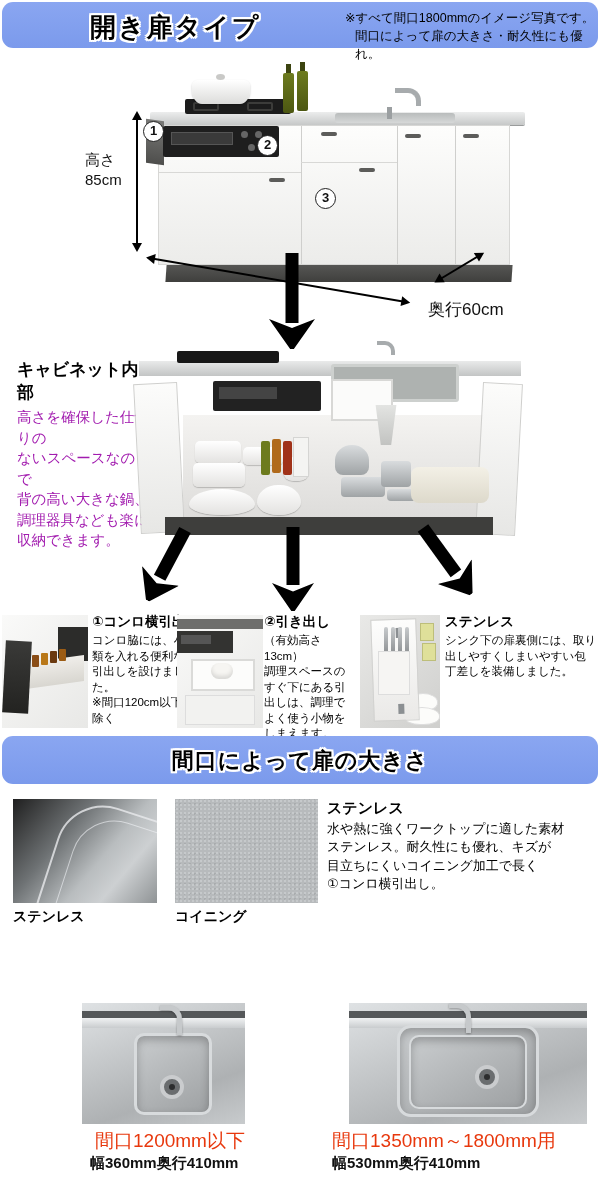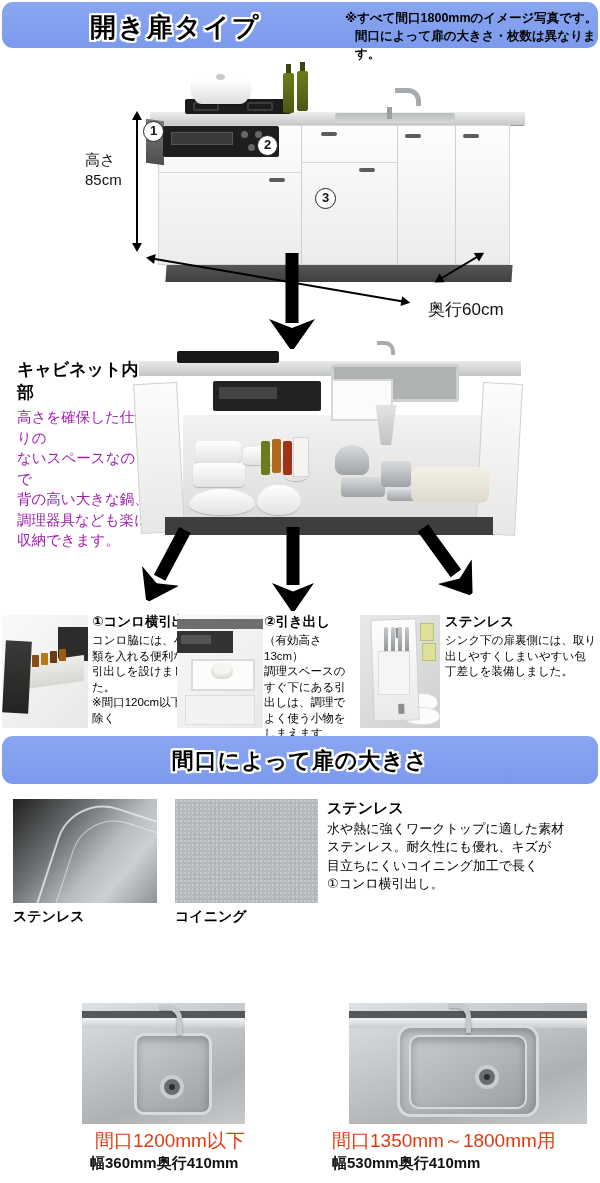--- a/index.html
+++ b/index.html
@@ -6,21 +6,21 @@
   html,body { background:#fff; }
   body { font-family:"Liberation Sans","DejaVu Sans",sans-serif; color:#111; }
   #page { position:relative; width:600px; height:1183px; background:#fff; overflow:hidden; }
 
   
   .banner { position:absolute; left:2px; width:596px; background:linear-gradient(#8aa6f1,#7b9aec); border-radius:11px; }
   .outline { color:#000; font-weight:bold;
     text-shadow:-2px -2px 0 #fff,2px -2px 0 #fff,-2px 2px 0 #fff,2px 2px 0 #fff,-2px 0 0 #fff,2px 0 0 #fff,0 -2px 0 #fff,0 2px 0 #fff; }
   #banner-top { top:2px; height:46px; }
   #banner-top .title { position:absolute; left:88px; top:8px; font-size:26px; letter-spacing:2px; }
-  #banner-top .note { position:absolute; left:343px; top:7px; font-size:12.5px; font-weight:bold; line-height:1.45; color:#000; }
+  #banner-top .note { position:absolute; left:343px; top:7px; font-size:12.5px; font-weight:normal; line-height:1.45; color:#000; }
   #banner-top .note .l2 { display:block; padding-left:10px; }
   #banner-worktop { top:736px; height:48px; text-align:center; }
   #banner-worktop .title { margin-top:10px; display:inline-block; font-size:22px; letter-spacing:1px; }
   #banner-sink { top:938px; height:54px; text-align:center; }
   #banner-sink .title { margin-top:12px; display:inline-block; font-size:24px; letter-spacing:2px; }
   .marker, .marker2 { position:absolute; width:21px; height:21px; border:1.6px solid #222; border-radius:50%;
     background:#fff; font-size:13px; font-weight:bold; text-align:center; line-height:18px; color:#111; }
 
   
   #photo1 { position:absolute; left:100px; top:58px; width:440px; height:250px; }
@@ -135,21 +135,21 @@
 </style>
 </head>
 <body>
 
 <div id="page">
 
   <div class="banner" id="banner-top">
     <div class="title outline">開き扉タイプ</div>
     <div class="note">
       <span>※すべて間口1800mmのイメージ写真です。</span>
-      <span class="l2">間口によって扉の大きさ・枚数は異なります。</span>
+      <span class="l2">間口によって扉の大きさ・耐久性にも優れ。</span>
     </div>
   </div>
 
   <div id="photo1">
     <div class="counter1"></div>
     <div class="cabbody1">
       <div class="seam-v" style="left:142px"></div>
       <div class="seam-v" style="left:238px"></div>
       <div class="seam-v" style="left:296px"></div>
       <div class="seam-h" style="top:46px;width:142px"></div>

